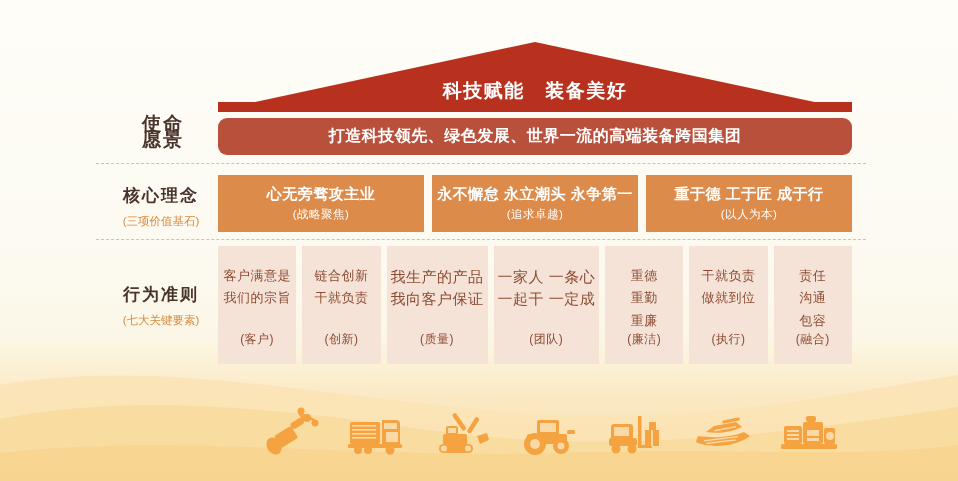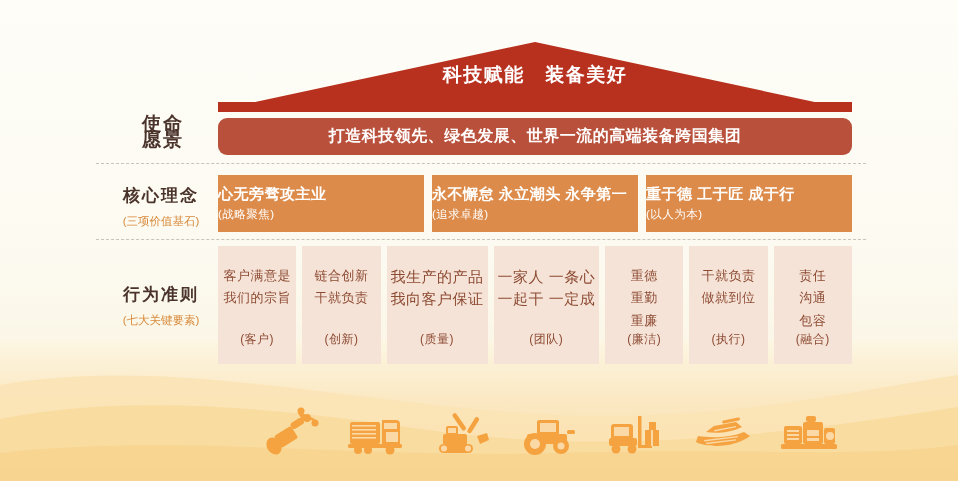--- a/index.html
+++ b/index.html
@@ -45,21 +45,21 @@
   #label-behavior { left: 96px;  top: 283px; width: 130px; font-size: 17px; }
 
   
   .roof {
     position: absolute; left: 218px; top: 42px; width: 634px; height: 70px;
   }
   .roof svg { display:block; width: 634px; height: 70px; }
   .roof-text {
     position: absolute; left: 0; top: 0; width: 634px; height: 70px;
     display: flex; align-items: flex-end; justify-content: center;
-    padding-bottom: 24px;
+    padding-bottom: 8px;
     color: #FFFFFF; font-size: 19px; font-weight: bold; letter-spacing: 1.5px;
     white-space: pre;
   }
 
   
   .vision {
     position: absolute; left: 218px; top: 118px; width: 634px; height: 37px;
     background: #B9503B;
     display: flex; align-items: center; justify-content: center;
     color: #FFFFFF; font-size: 16px; font-weight: bold; letter-spacing: 0.5px; border-radius: 9px;
@@ -75,21 +75,21 @@
 
   
   .core-row {
     position: absolute; left: 218px; top: 175px; width: 634px; height: 57px;
     display: flex; gap: 8px;
   }
   .core-card {
     flex: 1;
     background: #DD8B4A;
     display: flex; flex-direction: column;
-    align-items: flex-start; justify-content: center;
+    align-items: center; justify-content: center;
     color: #FFFFFF;
   }
   .core-card .main {
     font-size: 15px; font-weight: bold; letter-spacing: 0.5px; line-height: 1.2;
   }
   .core-card .note {
     font-size: 11.5px; font-weight: normal; margin-top: 4px; letter-spacing: 0.5px;
   }
 
   

